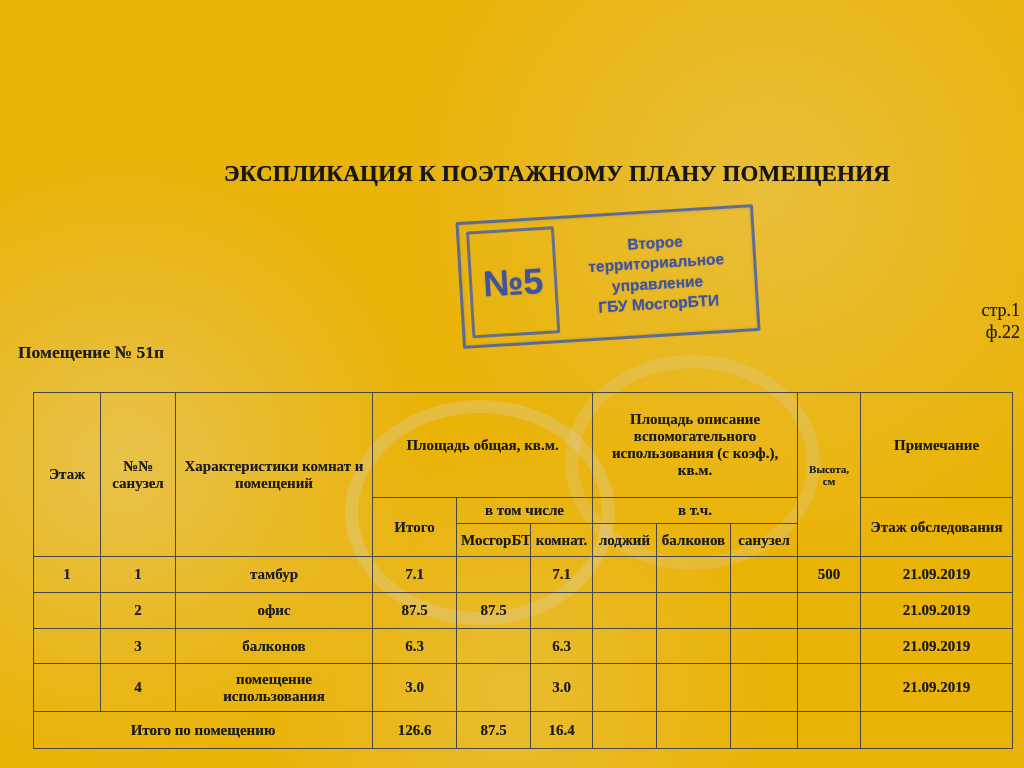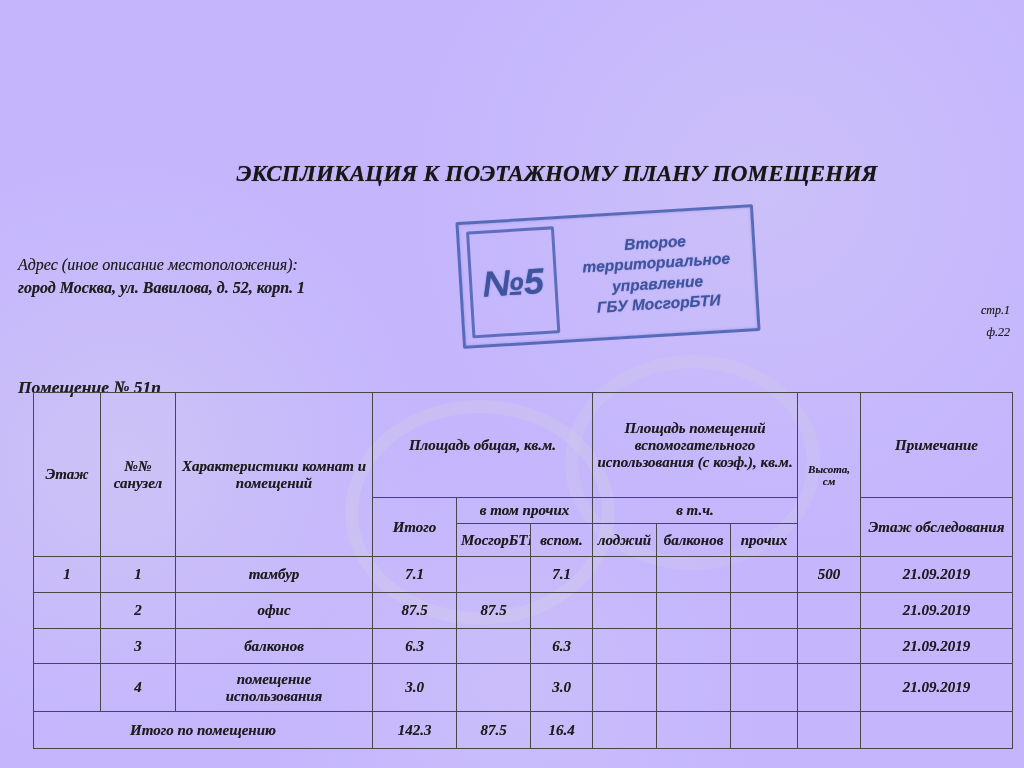--- a/index.html
+++ b/index.html
@@ -7,22 +7,21 @@
   body {
     width:1024px; height:768px;
     background:#ffffff;
     font-family:"Liberation Serif","DejaVu Serif",serif;
     color:#1f1f1f;
   }
   #page {
     position:absolute; top:0; left:0;
     width:1024px; height:768px;
     overflow:hidden;
-    background:#c4b5fd;
-    font-style:italic;
+    background:#eab308;
   }
   #page::before {
     content:"";
     position:absolute; inset:0;
     background:
       radial-gradient(circle at 12% 60%, rgba(226,227,231,0.30), transparent 30%),
       radial-gradient(circle at 75% 25%, rgba(229,229,234,0.22), transparent 38%),
       radial-gradient(circle at 50% 90%, rgba(230,230,234,0.18), transparent 30%);
     pointer-events:none;
   }
@@ -63,26 +62,26 @@
     font-size:36px; font-weight:bold;
     text-shadow:0 0 1.5px rgba(64,90,172,0.75);
   }
   .stamp-text {
     flex:1; display:flex; flex-direction:column; justify-content:center;
     text-align:center; font-size:15.5px; line-height:1.32; font-weight:bold;
     padding-right:4px;
     text-shadow:0 0 1.2px rgba(64,90,172,0.65);
   }
   .page-refs {
-    position:absolute; right:14px; top:299px;
-    text-align:right; font-size:12px; line-height:22px;
+    position:absolute; right:4px; top:299px;
+    text-align:right; font-size:18px; line-height:22px;
     text-shadow:0 0 0.6px rgba(30,30,30,0.6);
   }
   .premise {
-    position:absolute; left:18px; top:377px;
+    position:absolute; left:18px; top:342px;
     font-size:17.5px; font-weight:bold;
     text-shadow:0 0 0.6px rgba(30,30,30,0.6);
   }
 
   table.expl {
     position:absolute; left:33px; top:392px; width:979px;
     border-collapse:collapse; table-layout:fixed;
     font-size:15px;
   }
   table.expl th, table.expl td {
@@ -102,24 +101,20 @@
 </head>
 <body>
 
 <div id="page">
 
   <div class="watermark wm1"></div>
   <div class="watermark wm2"></div>
 
   <div class="title">ЭКСПЛИКАЦИЯ К ПОЭТАЖНОМУ ПЛАНУ ПОМЕЩЕНИЯ</div>
 
-  <div class="address">
-    <div>Адрес (иное описание местоположения):</div>
-    <div class="address-value">город Москва, ул. Вавилова, д. 52, корп. 1</div>
-  </div>
 
   <div class="stamp">
     <div class="stamp-num">№5</div>
     <div class="stamp-text">
       <div>Второе территориальное</div>
       <div>управление</div>
       <div>ГБУ МосгорБТИ</div>
     </div>
   </div>
 
@@ -143,36 +138,36 @@
         <col style="width:67px">
       <col style="width:63px">
         <col style="width:152px">
     </colgroup>
     <thead>
       <tr style="height:105px">
         <th rowspan="3">Этаж</th>
         <th rowspan="3">№№ санузел</th>
         <th rowspan="3">Характеристики комнат и помещений</th>
         <th colspan="3">Площадь общая, кв.м.</th>
-        <th colspan="3">Площадь помещений вспомогательного использования (с коэф.), кв.м.</th>
+        <th colspan="3">Площадь описание вспомогательного использования (с коэф.), кв.м.</th>
         <th rowspan="3" class="small">Высота, см</th>
         <th>Примечание</th>
       </tr>
       <tr style="height:26px">
         <th rowspan="2">Итого</th>
-        <th colspan="2">в том прочих</th>
+        <th colspan="2">в том числе</th>
         <th colspan="3">в т.ч.</th>
         <th rowspan="2">Этаж обследования</th>
       </tr>
       <tr style="height:33px">
         <th>МосгорБТИ</th>
-        <th>вспом.</th>
+        <th>комнат.</th>
         <th>лоджий</th>
         <th>балконов</th>
-        <th>прочих</th>
+        <th>санузел</th>
       </tr>
     </thead>
     <tbody>
       <tr style="height:36px">
         <td>1</td>
         <td>1</td>
         <td class="name">тамбур</td>
         <td>7.1</td>
         <td></td>
         <td>7.1</td>
@@ -217,21 +212,21 @@
         <td></td>
         <td>3.0</td>
         <td></td>
         <td></td>
         <td></td>
         <td></td>
         <td class="date vtop">21.09.2019</td>
       </tr>
       <tr style="height:37px">
         <td colspan="3" class="total-label">Итого по помещению</td>
-        <td>142.3</td>
+        <td>126.6</td>
         <td>87.5</td>
         <td>16.4</td>
         <td></td>
         <td></td>
         <td></td>
         <td></td>
         <td></td>
       </tr>
     </tbody>
   </table>

